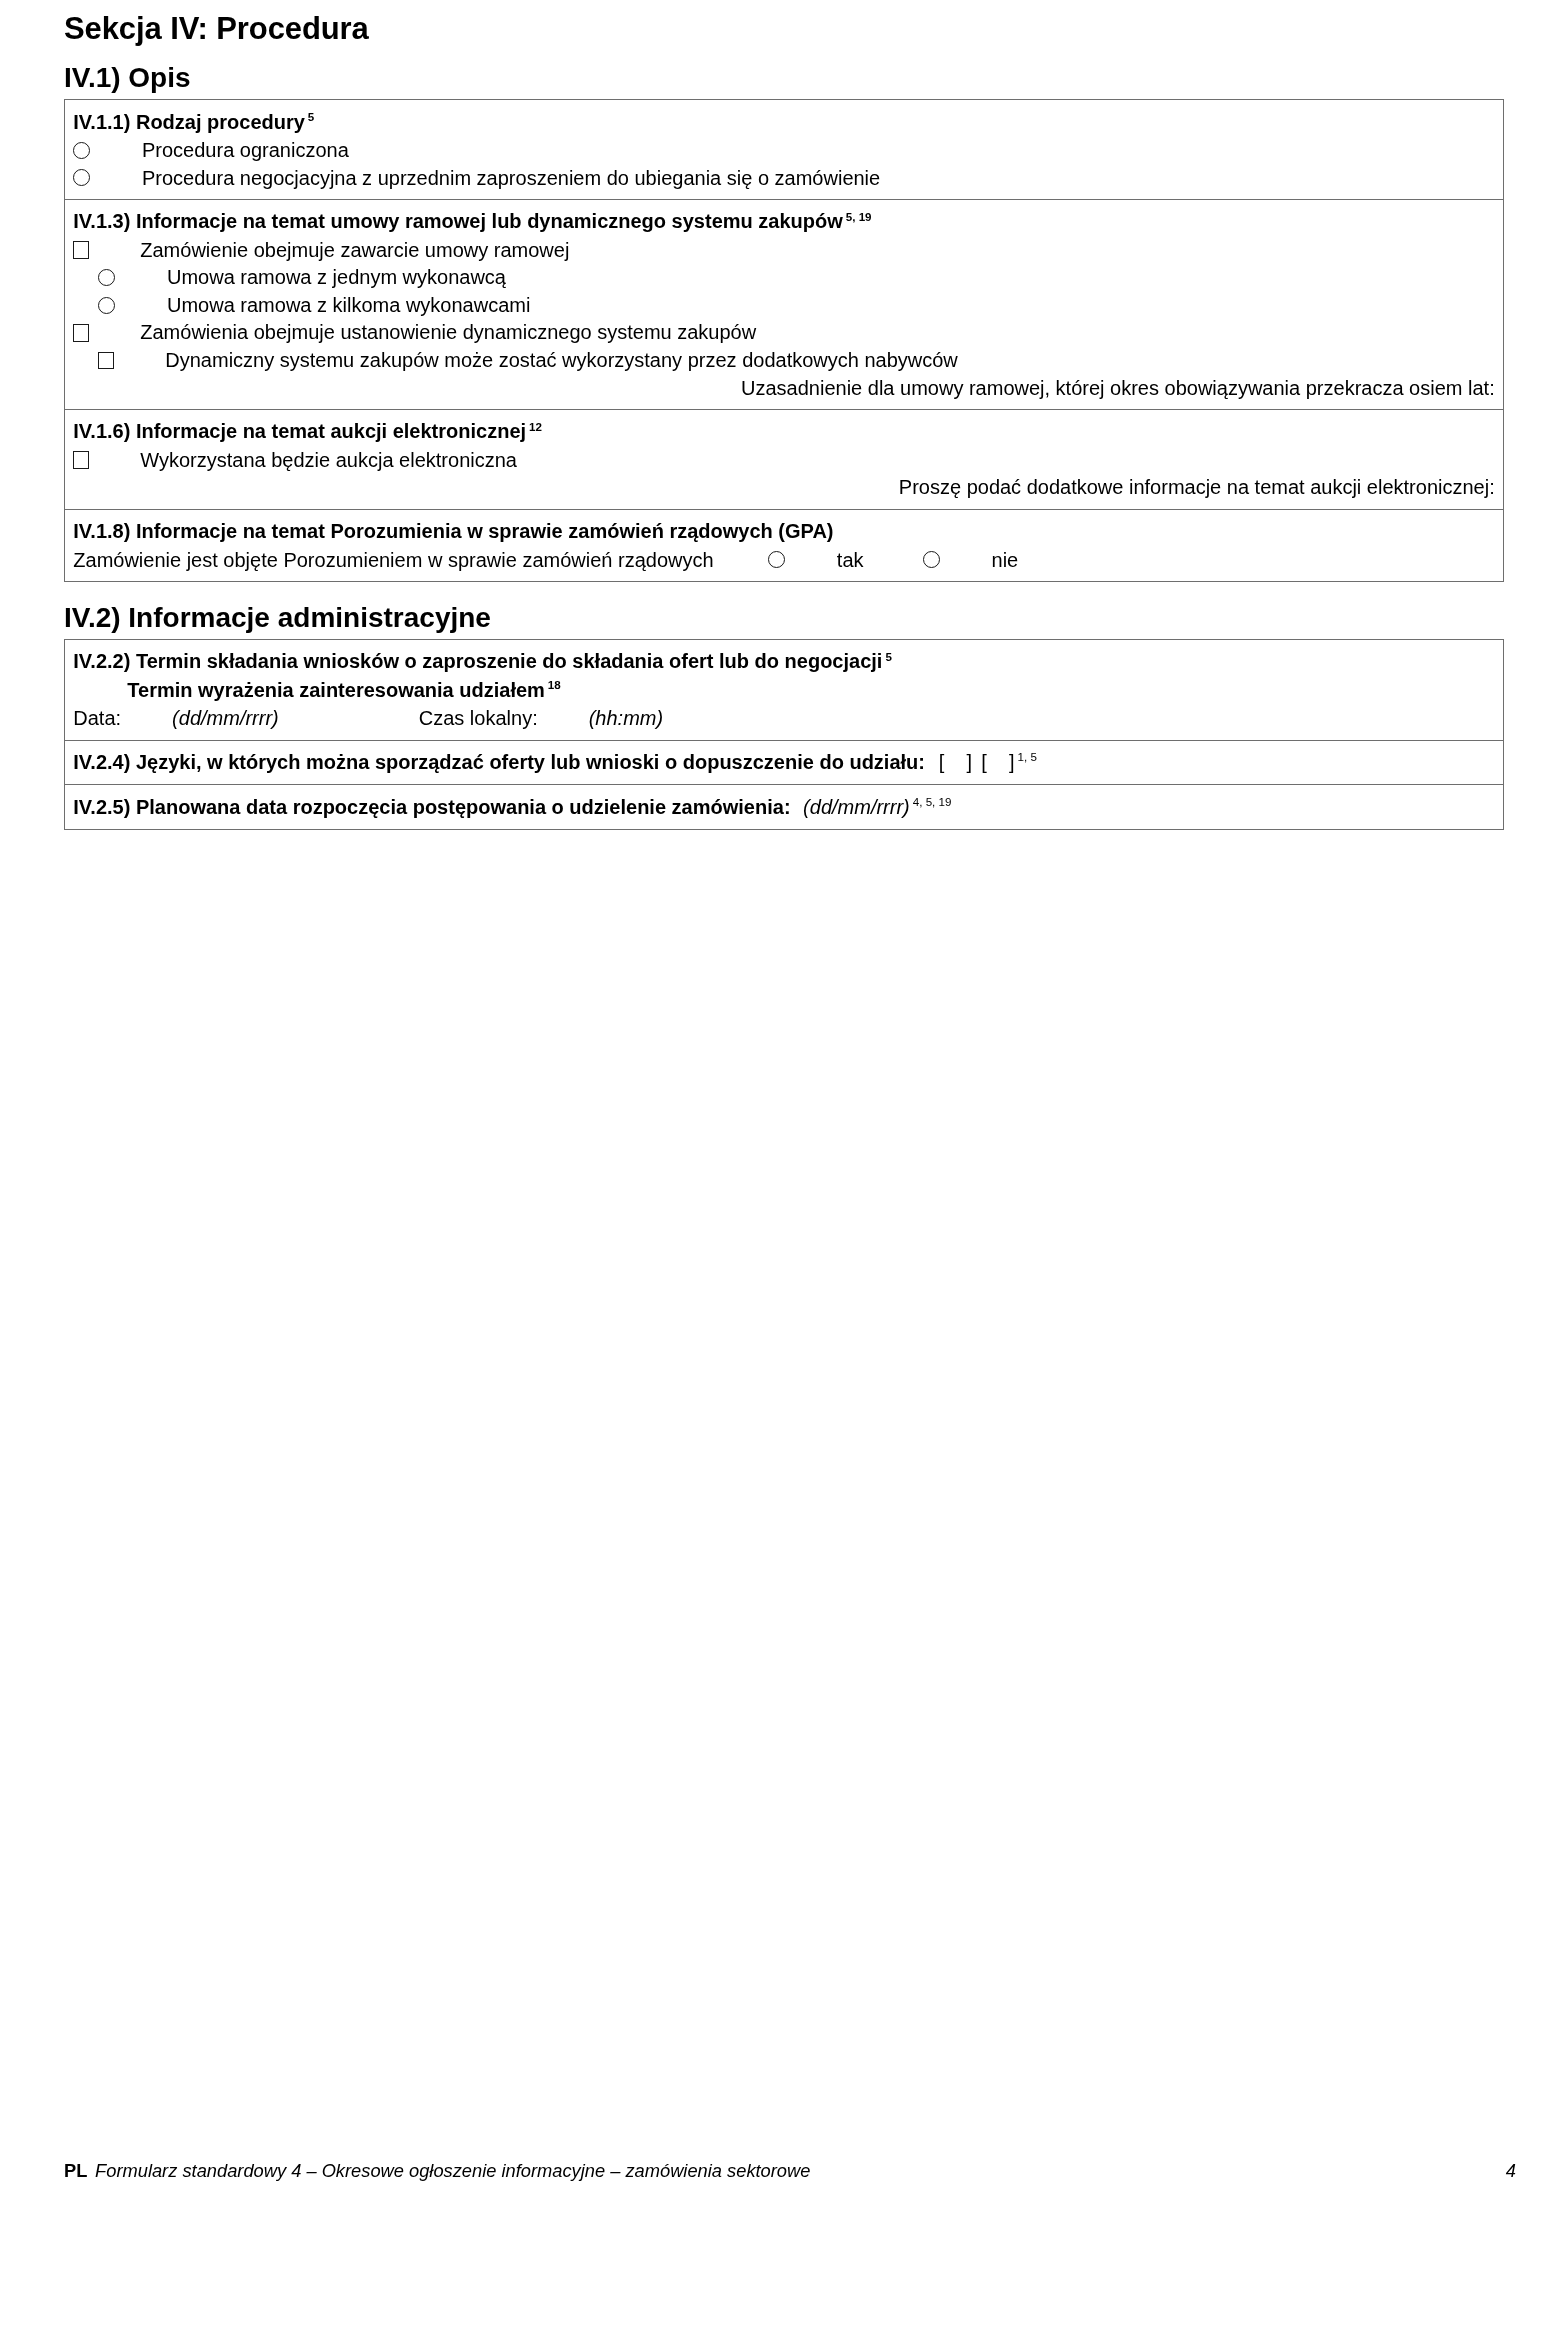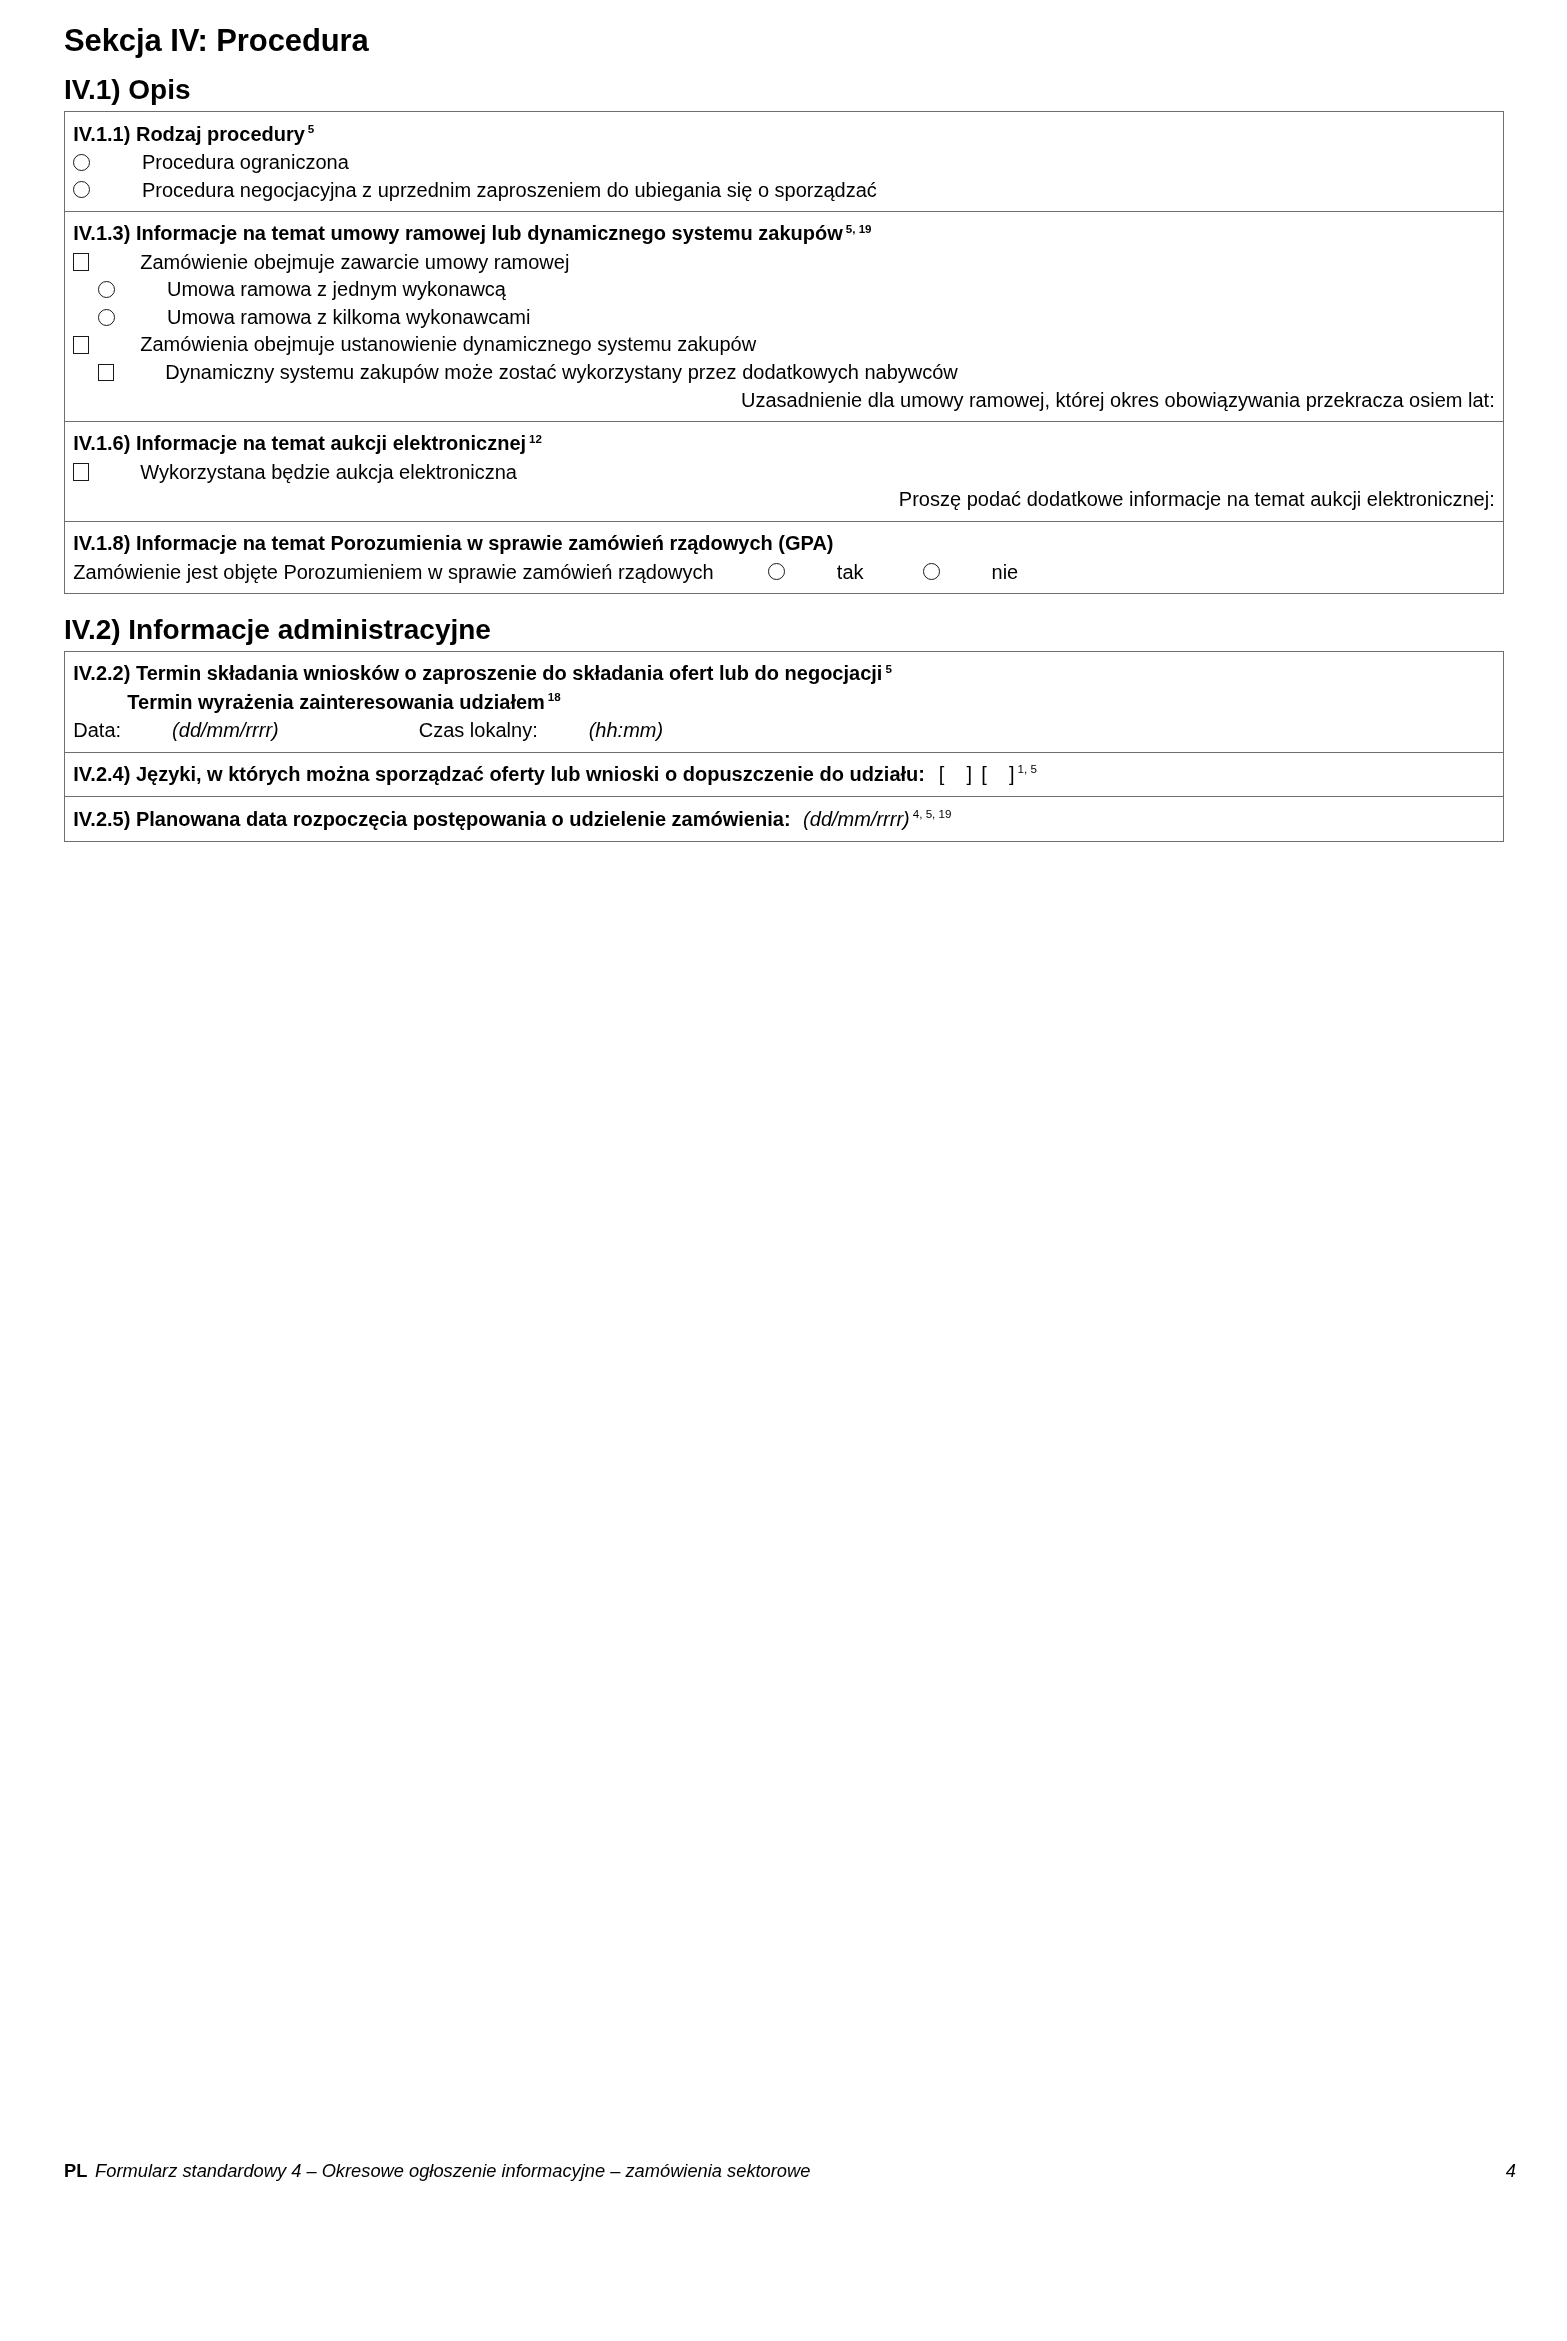--- a/index.html
+++ b/index.html
@@ -16,21 +16,21 @@
     color: #000000;
     -webkit-font-smoothing: antialiased;
   }
 
   .page {
     position: absolute;
     left: 0; top: 0;
     width: 1568px;
     height: 2215px;
     box-sizing: border-box;
-    padding: 16px 64px;
+    padding: 4px 64px;
   }
 
   
   .section-title {
     font-size: 31px;
     font-weight: bold;
     letter-spacing: -0.1px;
     margin: 8.3px 0 0 0;
     line-height: 1.12;
   }
@@ -153,21 +153,21 @@
       <span>IV.1.1) Rodzaj procedury</span><sup>5</sup>
     </div>
 
     <div class="line">
       <span class="radio"></span>
       <span>Procedura ograniczona</span>
     </div>
 
     <div class="line">
       <span class="radio"></span>
-      <span>Procedura negocjacyjna z uprzednim zaproszeniem do ubiegania się o sporządzać</span>
+      <span>Procedura negocjacyjna z uprzednim zaproszeniem do ubiegania się o zamówienie</span>
     </div>
   </div>
 
   <div class="box">
     <div class="sub-title">
       <span>IV.1.3) Informacje na temat umowy ramowej lub dynamicznego systemu zakupów</span><sup>5, 19</sup>
     </div>
 
     <div class="line">
       <span class="checkbox"></span>

